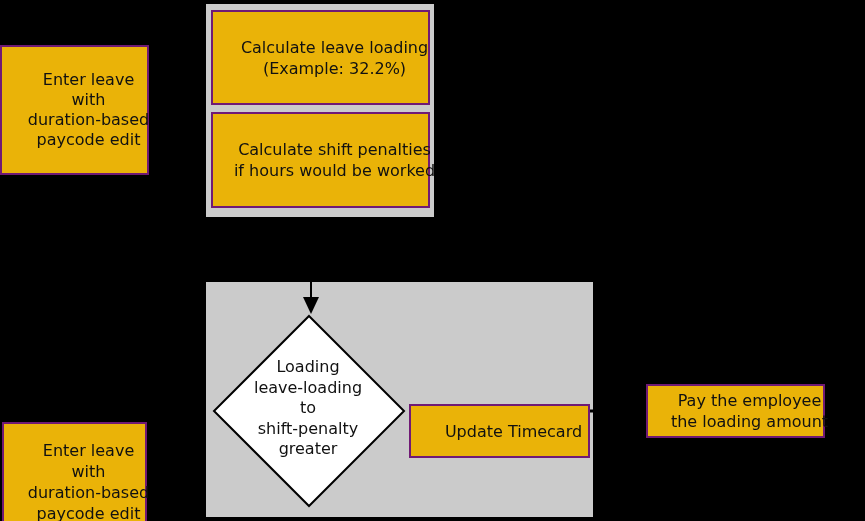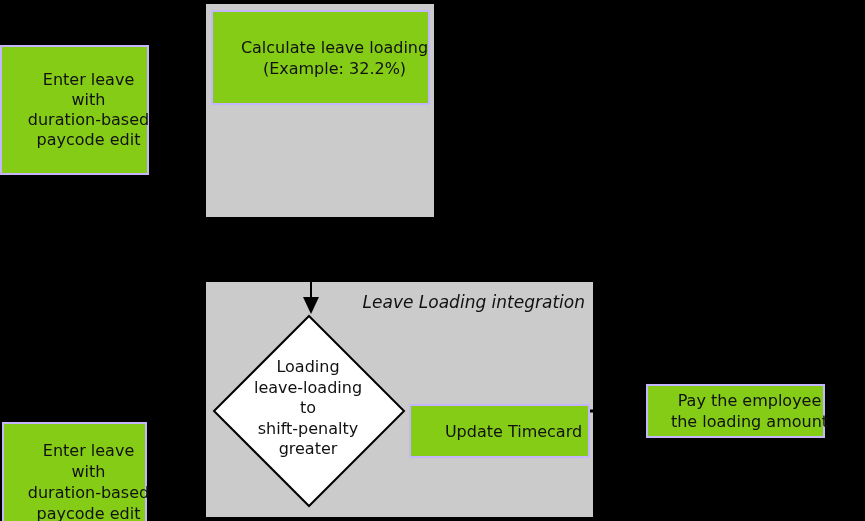--- a/index.html
+++ b/index.html
@@ -10,22 +10,22 @@
     color: #111;
   }
   #canvas {
     position: relative;
     width: 865px; height: 521px;
     background: #000;
     overflow: hidden;
   }
   .node {
     position: absolute;
-    background: #84cc16;
-    border: 2px solid #c4b5fd;
+    background: #eab308;
+    border: 2px solid #701a75;
     box-sizing: border-box;
     display: flex;
     flex-direction: column;
     align-items: center;
     justify-content: center;
     text-align: center;
     font-size: 16px;
     line-height: 21px;
     padding-left: 28px;
   }
@@ -69,23 +69,26 @@
     <div class="ln">paycode edit</div>
   </div>
 
   <div class="panel" id="calc-panel"></div>
 
   <div class="node" id="calc-leave">
     <div class="ln">Calculate leave loading</div>
     <div class="ln">(Example: 32.2%)</div>
   </div>
 
+  <div class="node" id="calc-shift">
+    <div class="ln">Calculate shift penalties</div>
+    <div class="ln">if hours would be worked</div>
+  </div>
 
   <div class="panel" id="integration">
-    <div id="integration-title">Leave Loading integration</div>
     <svg id="flow-svg" viewBox="0 0 389 237">
 
       <line x1="105" y1="0" x2="105" y2="17" stroke="#000" stroke-width="2"></line>
       <polygon points="97,15 113,15 105,32" fill="#000"></polygon>
 
       <polygon points="103,34 198,129 103,224 8,129" fill="#fff" stroke="#000" stroke-width="2"></polygon>
 
       <line x1="380" y1="129" x2="389" y2="129" stroke="#000" stroke-width="3"></line>
     </svg>
   </div>

